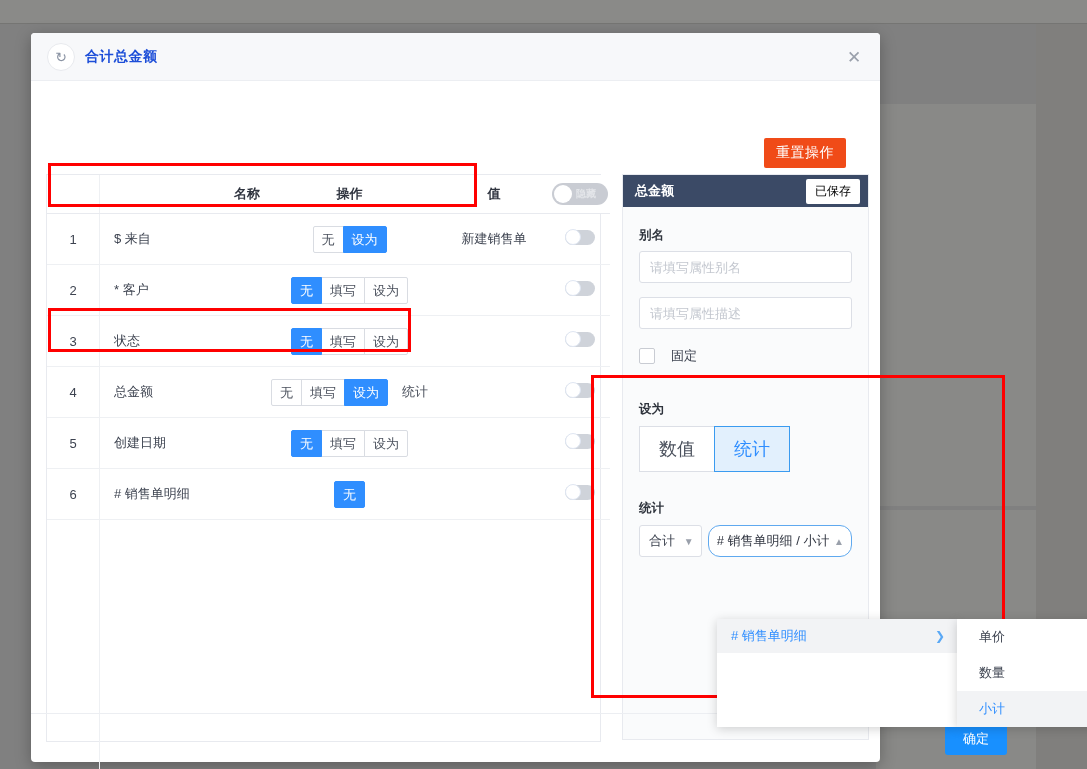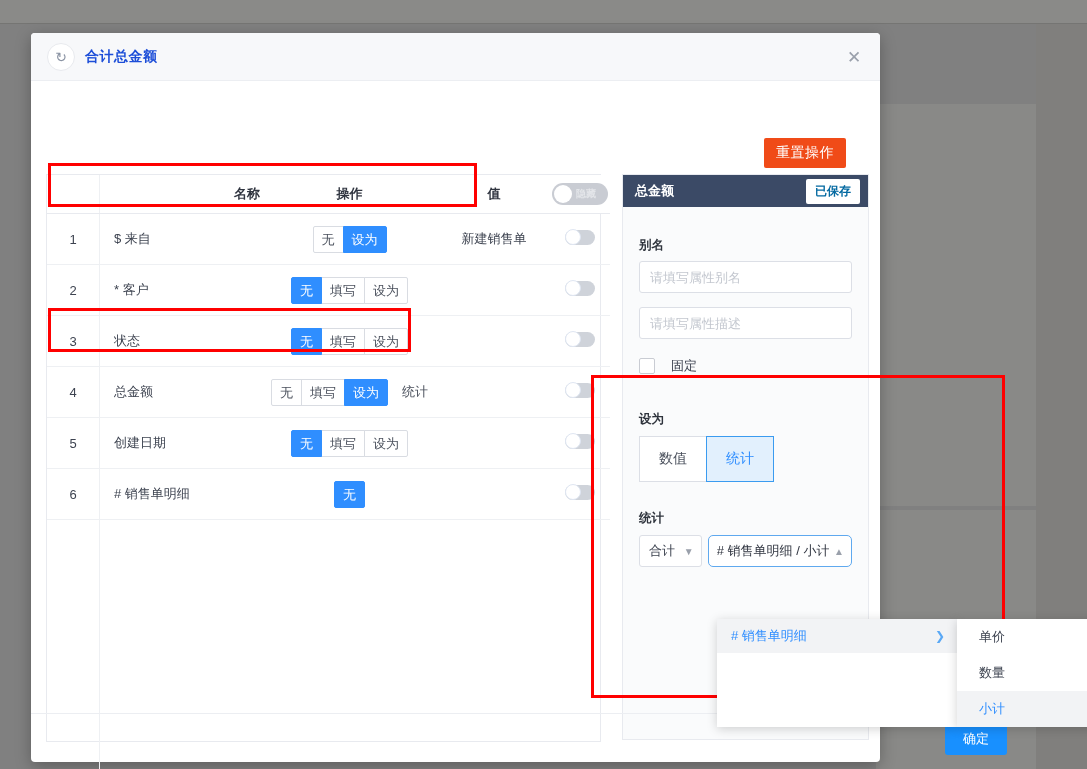--- a/index.html
+++ b/index.html
@@ -114,53 +114,53 @@
   .side{
     position:absolute;left:591px;top:93px;width:247px;height:566px;
     background:#fafbfc;border:1px solid #e8eaef;box-sizing:border-box;
   }
   .side-head{
     height:32px;background:#3b4a66;display:flex;align-items:center;justify-content:space-between;
     padding:0 8px 0 12px;
   }
   .side-head .t{font-size:13px;color:#fff;font-weight:700;}
   .saved-badge{
-    background:#fff;color:#0369a1;font-size:12px;padding:4px 9px;border-radius:2px;cursor:pointer;font-weight:bold;
-  }
-  .side-body{padding:26px 16px 0 16px;}
+    background:#fff;color:#000000;font-size:12px;padding:4px 9px;border-radius:2px;cursor:pointer;
+  }
+  .side-body{padding:16px 16px 0 16px;}
   .fld-label{font-size:12.5px;color:#2f343d;font-weight:700;margin:4px 0 7px 0;}
   .fld-input{
     width:100%;height:32px;box-sizing:border-box;border:1px solid #dcdfe6;border-radius:3px;
     padding:0 10px;font-size:13px;color:#303540;font-family:inherit;background:#fff;outline:none;
   }
   .fld-input::placeholder{color:#c3c7cf;}
   .fld-gap{height:14px;}
   .chk-row{display:flex;align-items:center;margin-top:18px;}
   .chk-box{width:14px;height:14px;border:1px solid #c9ccd3;border-radius:2px;background:#fff;cursor:pointer;}
   .chk-lbl{font-size:13px;color:#3d4350;margin-left:16px;}
   .sec-label{font-size:12.5px;color:#2f343d;font-weight:700;margin:36px 0 8px 0;}
   .seg{display:flex;}
   .seg-btn{
-    width:68px;height:46px;display:flex;align-items:center;justify-content:center;
-    border:1px solid #dcdfe6;background:#fff;color:#4a505c;font-size:14px;cursor:pointer;
+    width:76px;height:46px;display:flex;align-items:center;justify-content:center;
+    border:1px solid #dcdfe6;background:#fff;color:#4a505c;font-size:18px;cursor:pointer;
     margin-left:-1px;box-sizing:border-box;
   }
   .seg-btn:first-child{margin-left:0;}
   .seg-btn.active{border:1px solid #3a9bf0;background:#e2f0fd;color:#2f8eff;z-index:2;}
   .sec-label2{font-size:12.5px;color:#2f343d;font-weight:700;margin:28px 0 8px 0;}
   .stat-row{display:flex;align-items:center;position:relative;}
   .sel-agg{
     width:64px;height:32px;box-sizing:border-box;border:1px solid #dcdfe6;border-radius:3px;
     background:#fff;display:flex;align-items:center;justify-content:space-between;
     padding:0 7px 0 9px;font-size:13px;color:#3d4350;cursor:pointer;
   }
   .sel-agg .cv{color:#9aa0ab;font-size:10px;}
   .sel-field{
     margin-left:6px;width:148px;height:32px;box-sizing:border-box;
-    border:1px solid #5fa9ef;border-radius:5px;background:#fff;
+    border:1px solid #5fa9ef;border-radius:12px;background:#fff;
     display:flex;align-items:center;justify-content:space-between;
     padding:0 7px 0 8px;font-size:13px;color:#303540;cursor:pointer;white-space:nowrap;overflow:hidden;
   }
   .sel-field .txt{overflow:hidden;text-overflow:clip;}
   .sel-field .cv{color:#9aa0ab;font-size:10px;margin-left:2px;}
 
   
   .dd{
     position:absolute;left:686px;top:538px;width:240px;height:108px;
     background:#fff;box-shadow:0 2px 10px rgba(0,0,0,.18);z-index:70;

